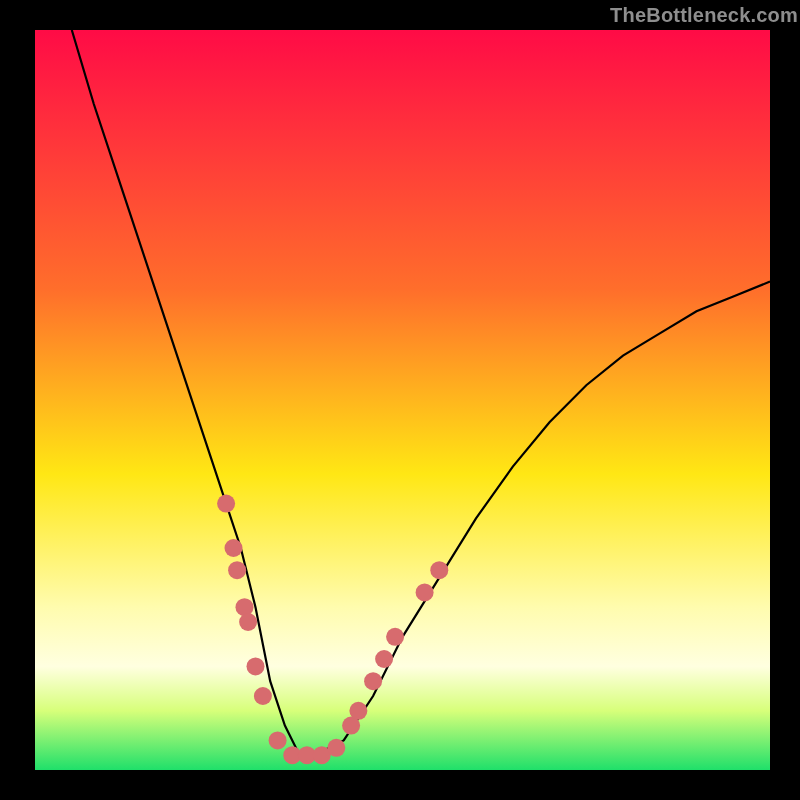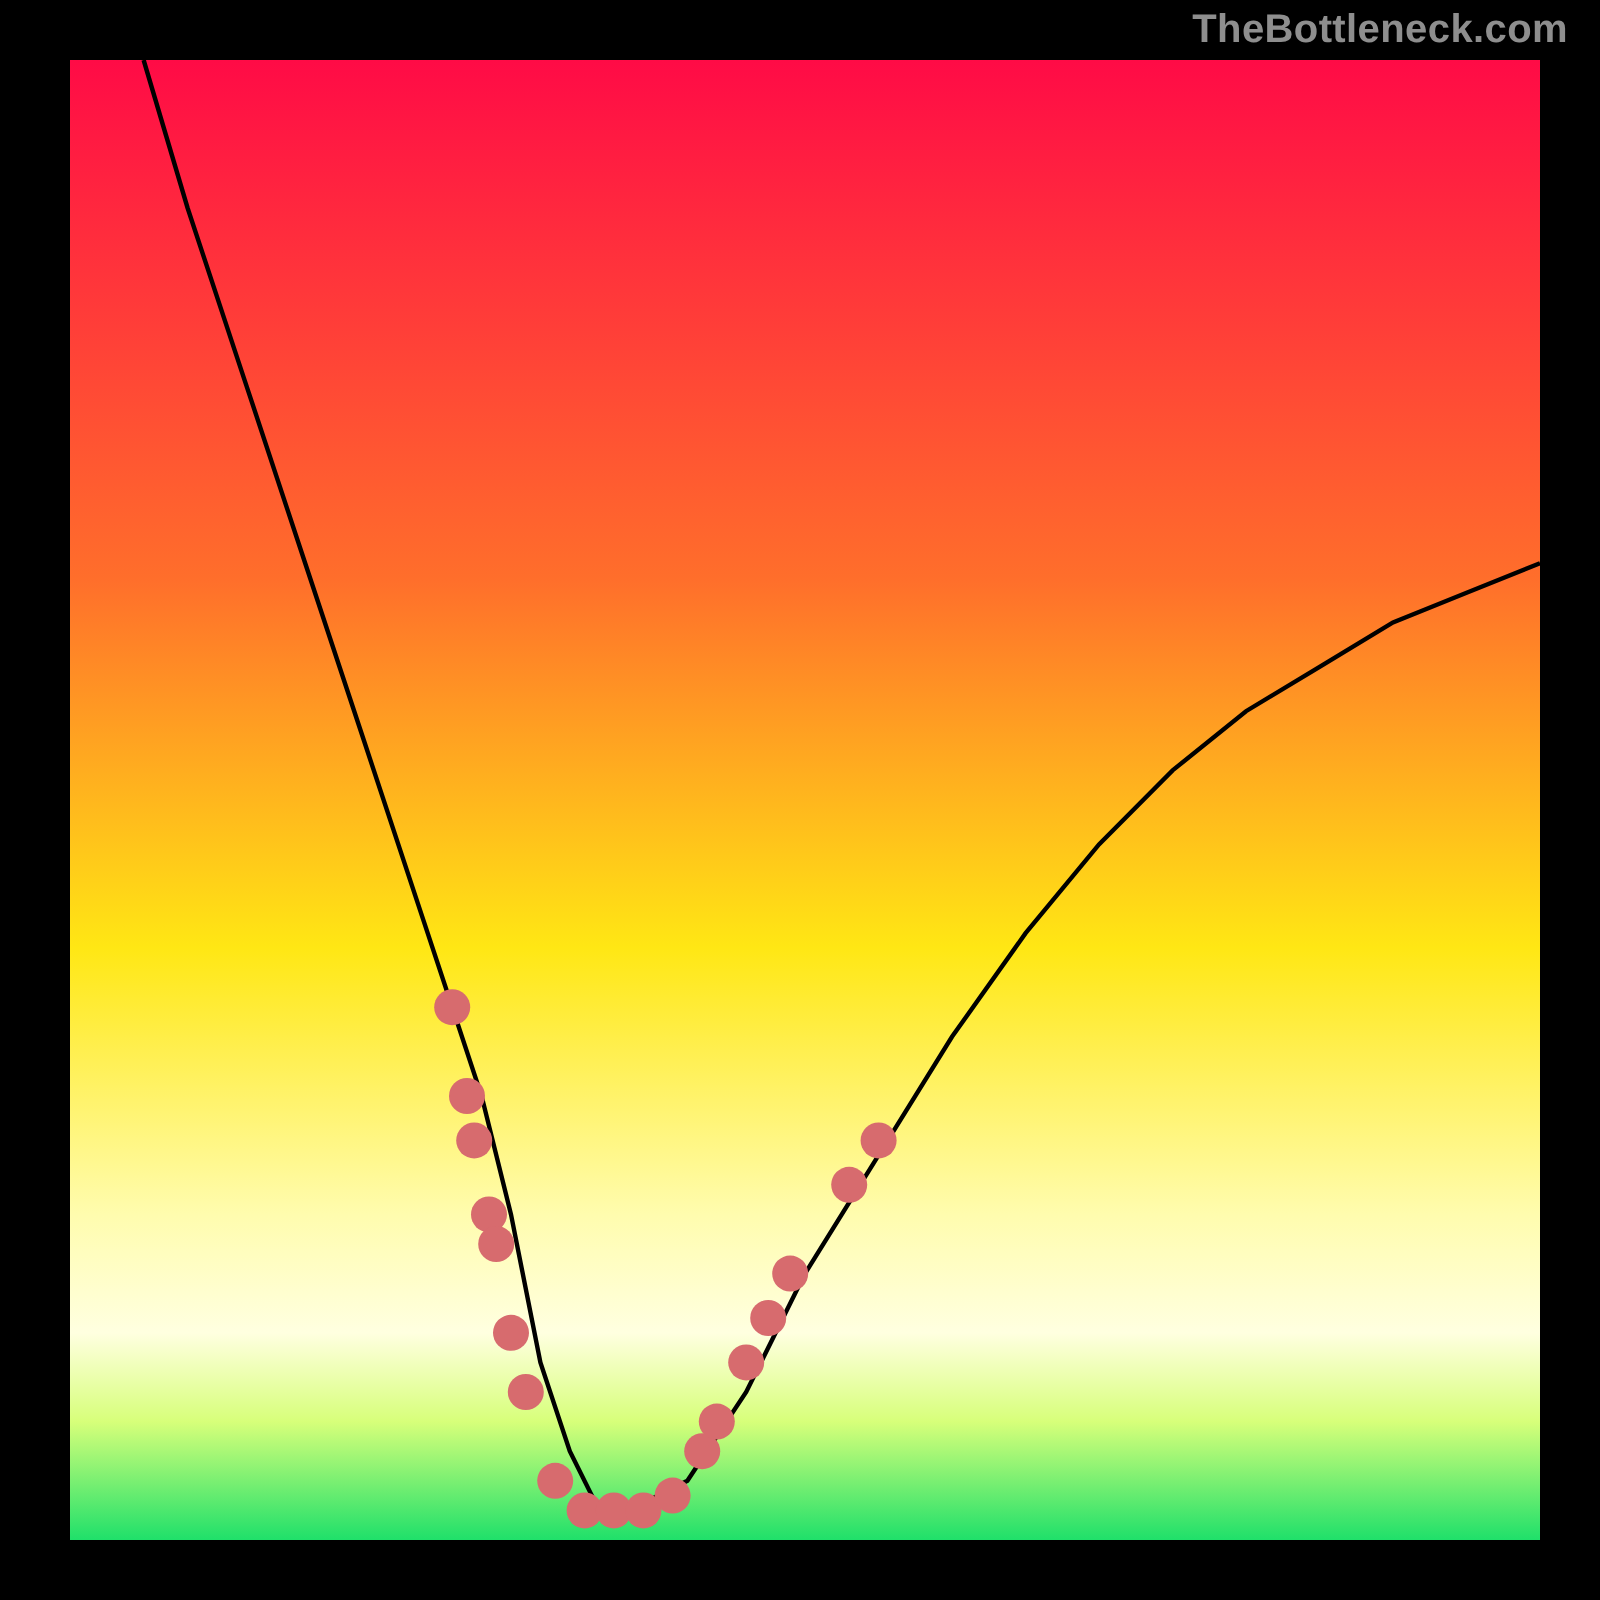--- a/index.html
+++ b/index.html
@@ -13,21 +13,21 @@
   .stage {
     position: absolute;
     top: 0;
     left: 0;
     width: 800px;
     height: 800px;
   }
   .watermark {
     position: absolute;
     top: 4px;
-    right: 16px;
+    right: 2px;
     font-family: Arial, Helvetica, sans-serif;
     font-size: 20px;
     font-weight: 600;
     color: #8e8e8e;
     letter-spacing: 0.2px;
     user-select: none;
     margin-left: 24px;
   }
   svg {
     position: absolute;

